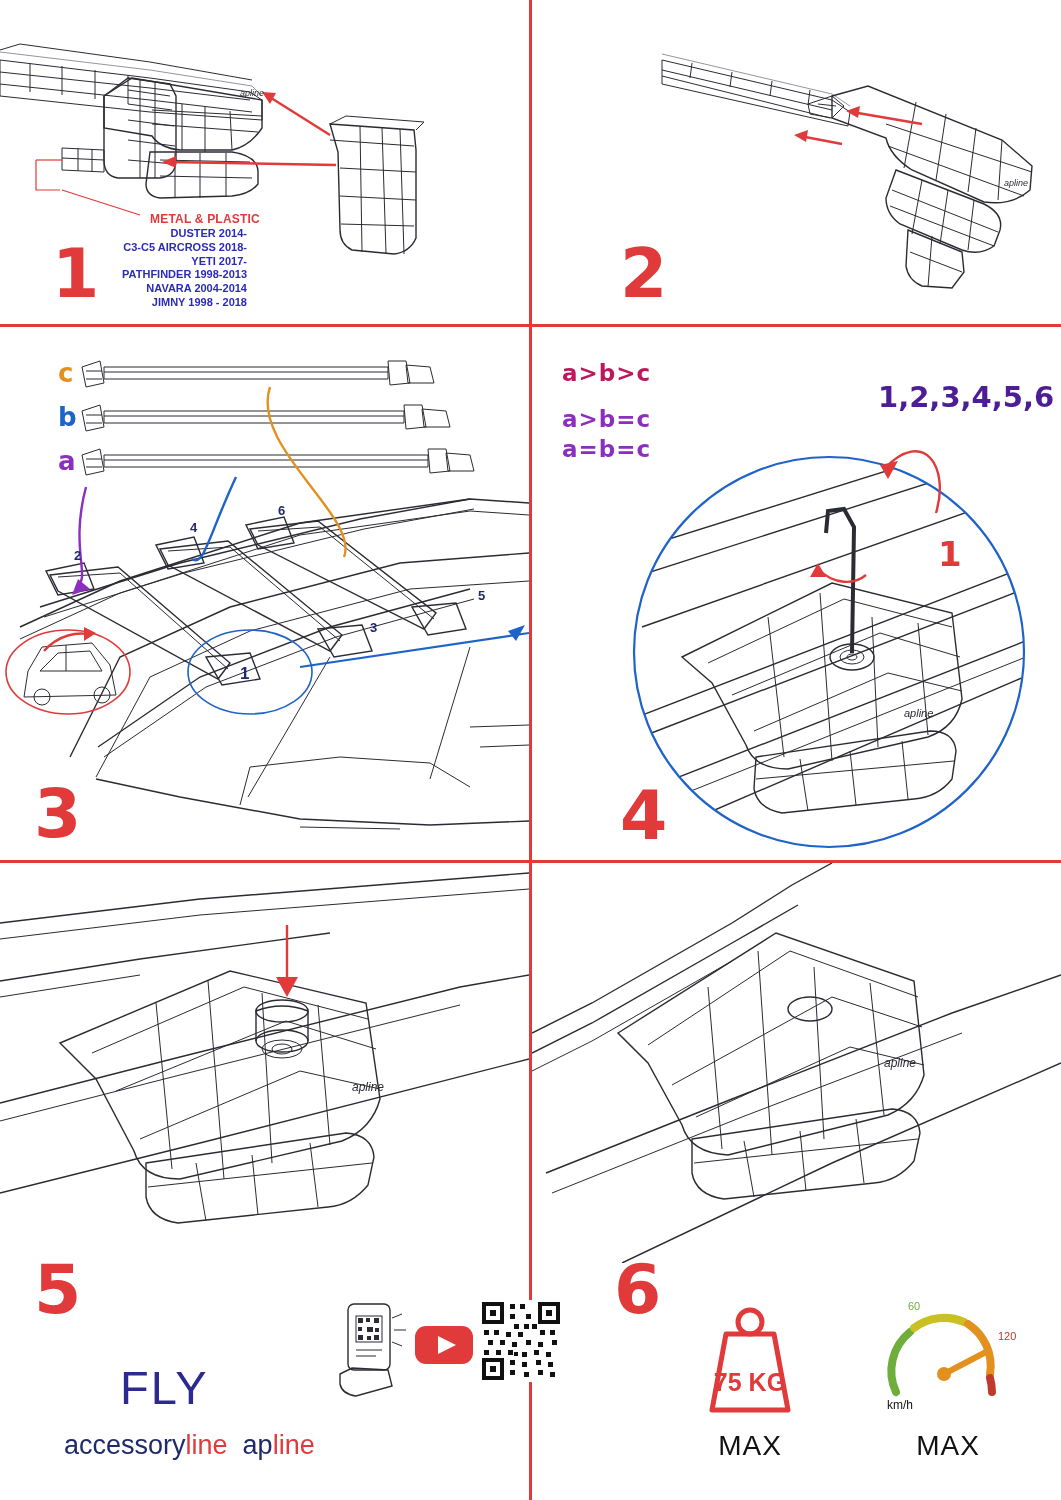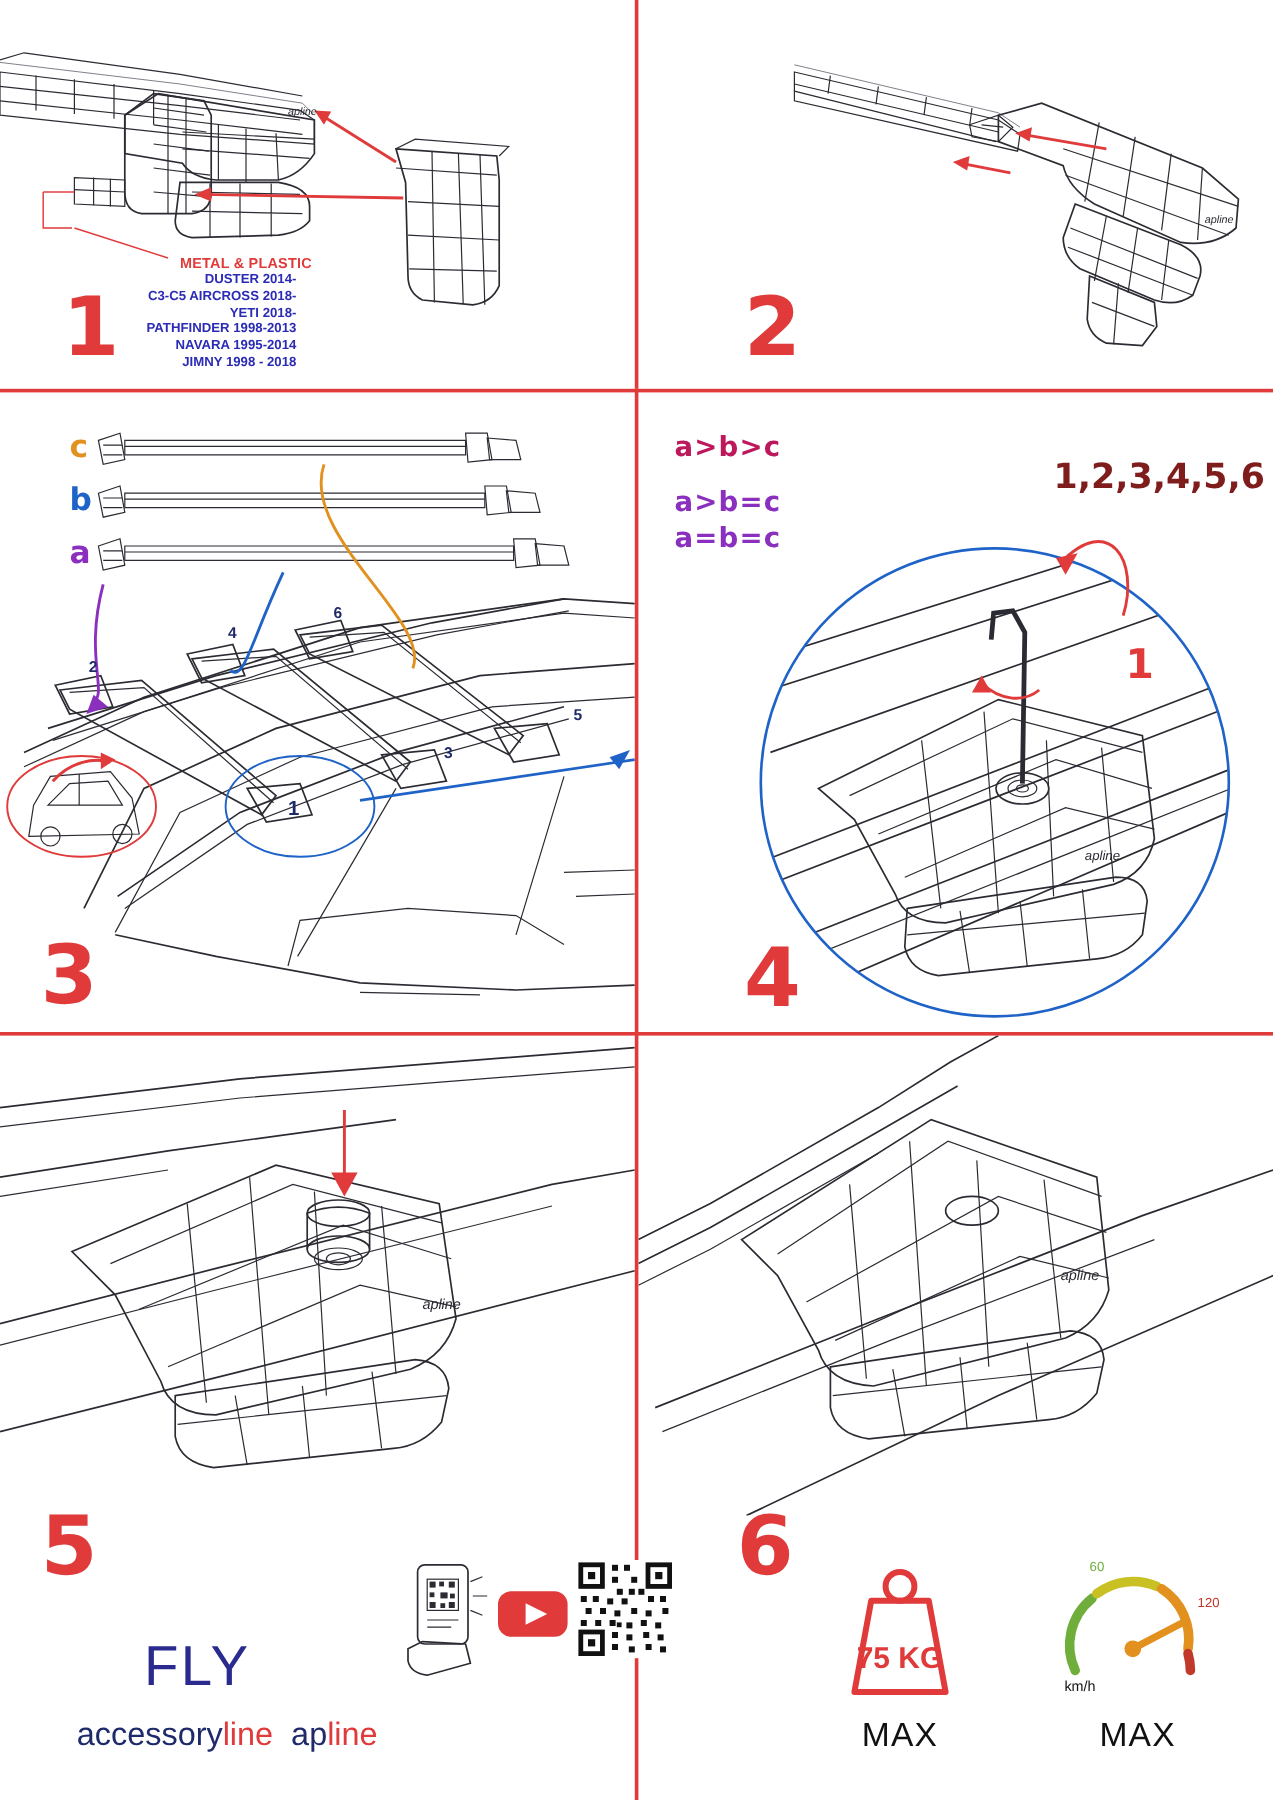--- a/index.html
+++ b/index.html
@@ -13,21 +13,21 @@
   
   .stepnum{position:absolute;font-family:"DejaVu Sans",sans-serif;font-weight:bold;color:#e03a3a;line-height:1;}
 
   
   .mp-title{position:absolute;color:#e03a3a;font-size:12px;font-weight:bold;letter-spacing:.2px;}
   .mp-list{position:absolute;color:#2b2bb5;font-size:11px;font-weight:bold;text-align:right;line-height:1.25;}
 
   
   .abc{position:absolute;font-size:26px;font-weight:bold;font-family:"DejaVu Sans",sans-serif;}
   .eq{position:absolute;font-size:23px;font-weight:bold;font-family:"DejaVu Sans",sans-serif;letter-spacing:1px;}
-  .seq{position:absolute;font-size:29px;font-weight:bold;color:#7f1d1d;font-family:"DejaVu Sans",sans-serif;}
+  .seq{position:absolute;font-size:29px;font-weight:bold;color:#4c1d95;font-family:"DejaVu Sans",sans-serif;}
 
   .callout{position:absolute;font-size:13px;color:#1f2a6b;font-weight:bold;}
   .bignum1{position:absolute;font-size:34px;font-weight:bold;color:#e03a3a;font-family:"DejaVu Sans",sans-serif;}
 
   
   .fly{position:absolute;font-size:47px;letter-spacing:2px;color:#2b2b8f;font-family:"Liberation Sans",sans-serif;}
   .brandline{position:absolute;font-size:27px;font-family:"Liberation Sans",sans-serif;}
   .brandline .b1{color:#1f2a6b;}
   .brandline .b2{color:#e03a3a;}
 
@@ -95,23 +95,23 @@
     <path class="redthin" d="M36 160 L62 160"></path>
     <path class="redthin" d="M62 190 L140 215"></path>
 
     <text x="240" y="96" font-size="9" fill="#2b2b33" font-family="Liberation Sans" font-style="italic">apline</text>
   </svg>
 
   <div class="mp-title" style="left:150px;top:212px;">METAL &amp; PLASTIC</div>
   <div class="mp-list" style="left:0;top:227px;width:247px;">
     <div>DUSTER 2014-</div>
     <div>C3-C5 AIRCROSS 2018-</div>
-    <div>YETI 2018-</div>
+    <div>YETI 2017-</div>
     <div>PATHFINDER 1998-2013</div>
-    <div>NAVARA 1995-2014</div>
+    <div>NAVARA 2004-2014</div>
     <div>JIMNY 1998 - 2018</div>
   </div>
   <div class="stepnum" style="left:52px;top:240px;font-size:68px;">1</div>
 
   <svg style="position:absolute;left:532px;top:0;" width="529" height="324">
 
     <path class="ln" d="M130 60 L300 100 L318 112 L316 126 L130 84 Z"></path>
     <path class="ln" d="M130 70 L300 110"></path>
     <path class="ln" d="M130 76 L298 118"></path>
     <path class="lnl" d="M130 54 L300 94 L318 106"></path>

